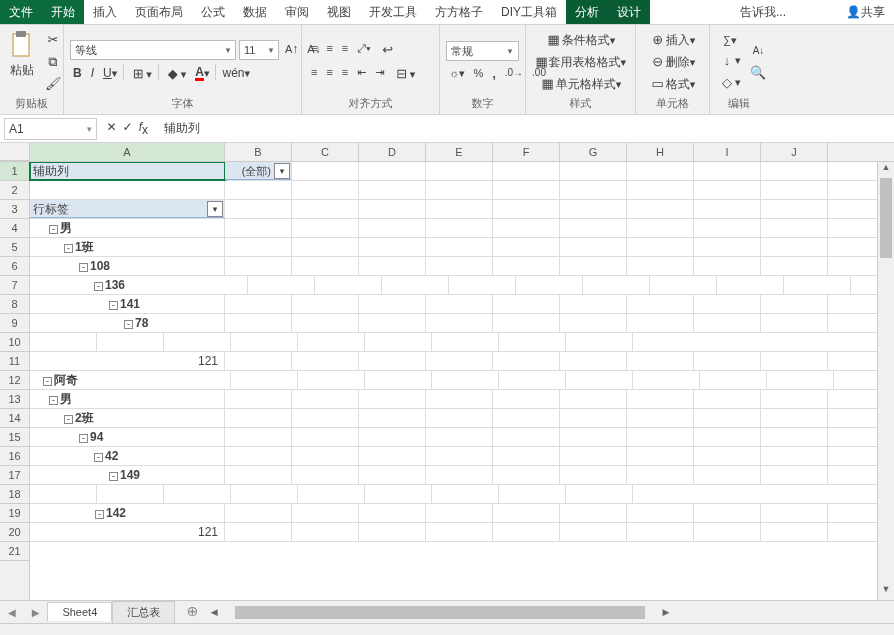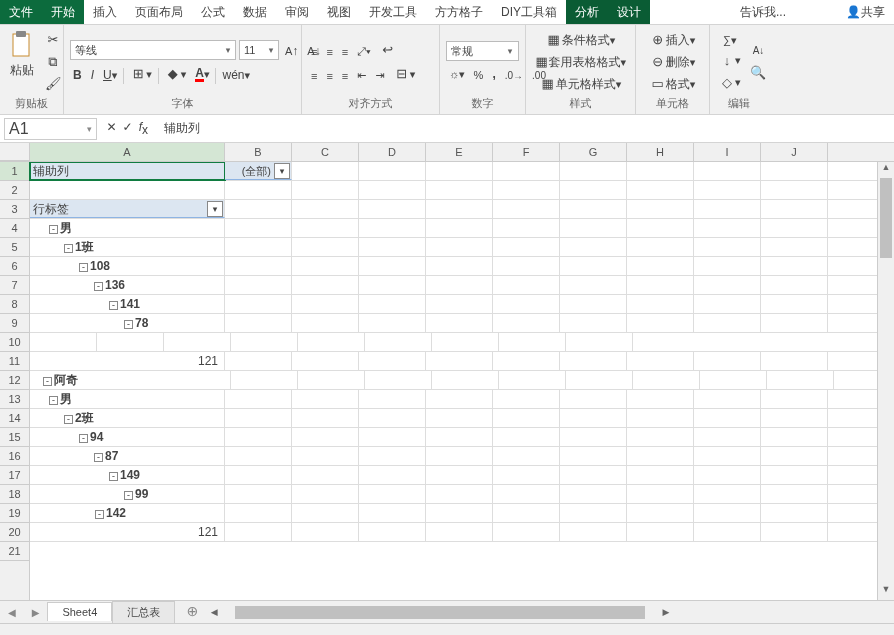--- a/index.html
+++ b/index.html
@@ -9,30 +9,30 @@
 .tab.file{background:#0c6b3d;color:#fff}
 .tab.active{background:#0c6b3d;color:#fff}
 .tab.context{background:#0a5c34;color:#fff}
 .titlebar-right{margin-left:auto;display:flex;background:#0c6b3d}
 .titlebar-right .tab{color:#fff}
 .ribbon{display:flex;background:#f1f1f1;height:90px;border-bottom:1px solid #d4d4d4}
 .group{border-right:1px solid #d4d4d4;padding:3px 6px 2px;display:flex;flex-direction:column;position:relative;height:100%}
 .group-label{text-align:center;font-size:11px;color:#666;margin-top:auto;padding-bottom:1px}
 .group-body{display:flex;gap:4px;flex:1}
 .vstack{display:flex;flex-direction:column;gap:2px;justify-content:center}
-.hstack{display:flex;gap:3px;align-items:flex-end}
+.hstack{display:flex;gap:3px;align-items:flex-start}
 .btn{display:inline-flex;align-items:center;justify-content:center;padding:1px 2px;border:1px solid transparent;cursor:pointer;font-size:11px;white-space:nowrap}
 .bigbtn{display:flex;flex-direction:column;align-items:center;gap:2px;padding:2px 4px;cursor:pointer;font-size:11px}
 .combo{display:flex;border:1px solid #bbb;background:#fff;height:20px;align-items:center}
 .combo input{border:0;outline:0;padding:0 4px;font-size:11px;height:18px}
 .combo .dd{width:14px;text-align:center;color:#666;cursor:pointer;font-size:9px}
 .ico{display:inline-block;width:16px;height:16px;font-size:13px;text-align:center;line-height:16px}
 .formulabar{display:flex;align-items:center;height:28px;border-bottom:1px solid #d4d4d4;background:#fff}
 .namebox{display:flex;border:1px solid #ccc;margin:2px 0 2px 4px;height:22px;align-items:center;background:#fff}
-.namebox input{border:0;outline:0;width:78px;padding:0 4px;font-size:16px}
+.namebox input{border:0;outline:0;width:78px;padding:0 4px;font-size:12px}
 .fxbtns{display:flex;gap:6px;padding:0 10px;color:#999}
 .fxbtns span{cursor:pointer}
 .fxinput{flex:1;border:0;outline:0;padding:0 6px;height:22px;font-size:12px}
 .sheet{position:relative;height:457px;background:#fff;display:flex;flex-direction:column}
 .colhdr{display:flex;height:19px;background:#f0f0f0;border-bottom:1px solid #ccc}
 .corner{width:30px;border-right:1px solid #ccc;border-bottom:1px solid #ccc;background:#f0f0f0}
 .ch{border-right:1px solid #ccc;text-align:center;font-size:11px;color:#555;line-height:18px;cursor:pointer;background:#f0f0f0}
 .ch.sel{background:#d4e6d4}
 .gridwrap{display:flex;flex:1;overflow:hidden}
 .rowhdrs{width:30px;background:#f0f0f0;border-right:1px solid #ccc}
@@ -354,21 +354,21 @@
           <div class="cell" style="width: 67px;"></div>
           <div class="cell" style="width: 67px;"></div>
           <div class="cell" style="width: 67px;"></div>
           <div class="cell" style="width: 67px;"></div>
           <div class="cell" style="width: 67px;"></div>
           <div class="cell" style="width: 67px;"></div>
           <div class="cell" style="width: 67px;"></div>
           <div class="cell" style="width: 67px;"></div>
         </div>
         <div class="row">
-          <div class="cell" style="width: 195px; padding-left: 64px;"><span class="exp">-</span><b>136</b></div>
+          <div class="cell" style="width: 218px; padding-left: 64px;"><span class="exp">-</span><b>136</b></div>
           <div class="cell" style="width: 67px;"></div>
           <div class="cell" style="width: 67px;"></div>
           <div class="cell" style="width: 67px;"></div>
           <div class="cell" style="width: 67px;"></div>
           <div class="cell" style="width: 67px;"></div>
           <div class="cell" style="width: 67px;"></div>
           <div class="cell" style="width: 67px;"></div>
           <div class="cell" style="width: 67px;"></div>
           <div class="cell" style="width: 67px;"></div>
         </div>
@@ -461,21 +461,21 @@
           <div class="cell" style="width: 67px;"></div>
           <div class="cell" style="width: 67px;"></div>
           <div class="cell" style="width: 67px;"></div>
           <div class="cell" style="width: 67px;"></div>
           <div class="cell" style="width: 67px;"></div>
           <div class="cell" style="width: 67px;"></div>
           <div class="cell" style="width: 67px;"></div>
           <div class="cell" style="width: 67px;"></div>
         </div>
         <div class="row">
-          <div class="cell" style="width: 195px; padding-left: 64px;"><span class="exp">-</span><b>87</b></div>
+          <div class="cell" style="width: 195px; padding-left: 64px;"><span class="exp">-</span><b>42</b></div>
           <div class="cell" style="width: 67px;"></div>
           <div class="cell" style="width: 67px;"></div>
           <div class="cell" style="width: 67px;"></div>
           <div class="cell" style="width: 67px;"></div>
           <div class="cell" style="width: 67px;"></div>
           <div class="cell" style="width: 67px;"></div>
           <div class="cell" style="width: 67px;"></div>
           <div class="cell" style="width: 67px;"></div>
           <div class="cell" style="width: 67px;"></div>
         </div>
@@ -485,21 +485,20 @@
           <div class="cell" style="width: 67px;"></div>
           <div class="cell" style="width: 67px;"></div>
           <div class="cell" style="width: 67px;"></div>
           <div class="cell" style="width: 67px;"></div>
           <div class="cell" style="width: 67px;"></div>
           <div class="cell" style="width: 67px;"></div>
           <div class="cell" style="width: 67px;"></div>
           <div class="cell" style="width: 67px;"></div>
         </div>
         <div class="row">
-          <div class="cell" style="width: 195px; padding-left: 94px;"><span class="exp">-</span><b>99</b></div>
           <div class="cell" style="width: 67px;"></div>
           <div class="cell" style="width: 67px;"></div>
           <div class="cell" style="width: 67px;"></div>
           <div class="cell" style="width: 67px;"></div>
           <div class="cell" style="width: 67px;"></div>
           <div class="cell" style="width: 67px;"></div>
           <div class="cell" style="width: 67px;"></div>
           <div class="cell" style="width: 67px;"></div>
           <div class="cell" style="width: 67px;"></div>
         </div>

